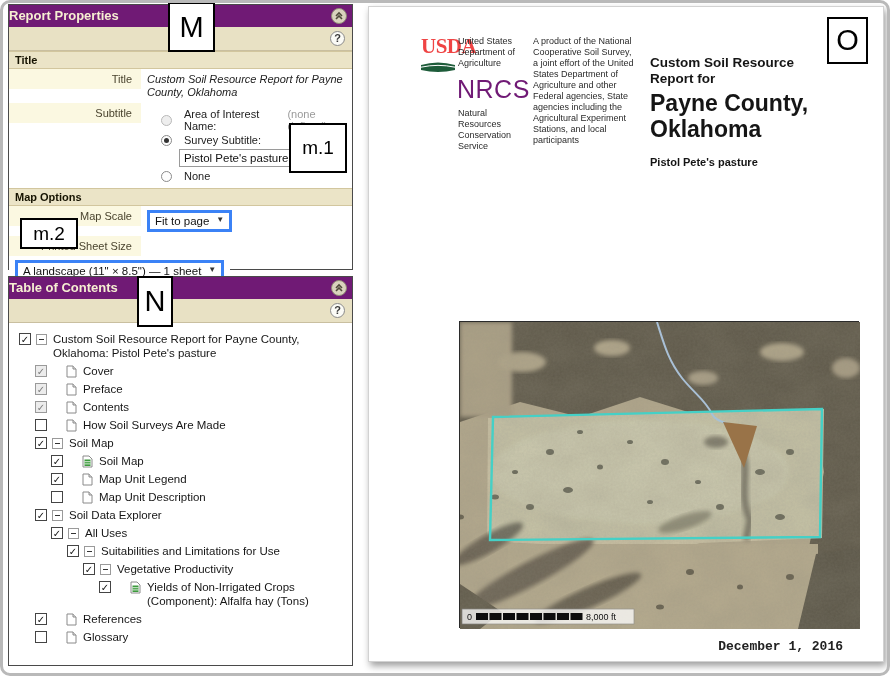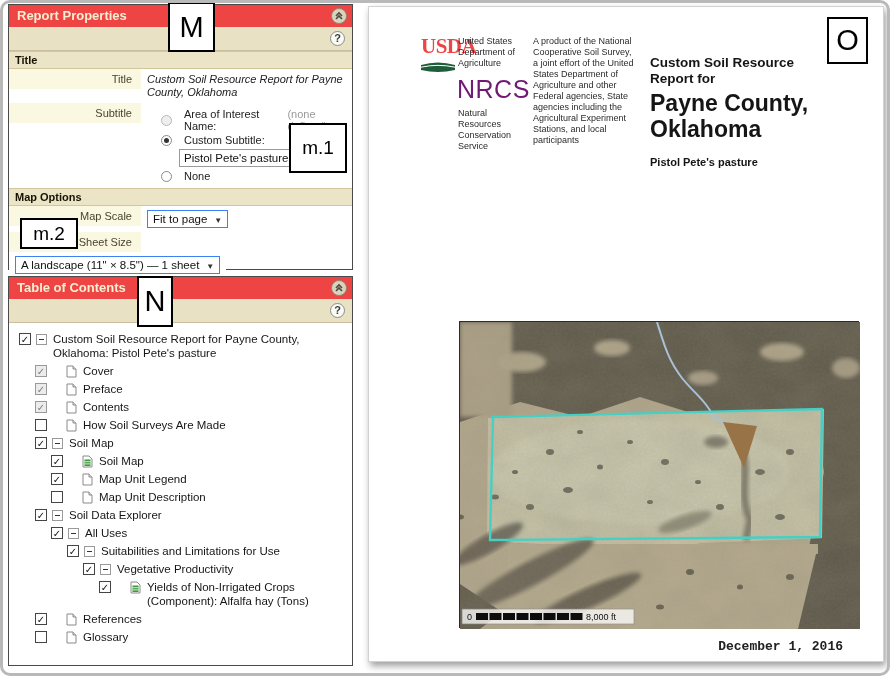--- a/index.html
+++ b/index.html
@@ -4,36 +4,36 @@
 <style>
   html,body{margin:0;padding:0;background:#fff;}
   *{box-sizing:border-box;}
   body{width:890px;height:676px;position:relative;font-family:"Liberation Sans",sans-serif;overflow:hidden;}
   .outer-frame{position:absolute;inset:0;border:3px solid #b9b9b9;border-radius:10px;pointer-events:none;z-index:50;}
 
   
   .panel{position:absolute;background:#fff;border:1px solid #4a4a4a;}
   #rp-panel{left:8px;top:4px;width:345px;height:266px;}
   #toc-panel{left:8px;top:276px;width:345px;height:390px;}
-  .phead{height:22px;background:#ef4444;color:#f6efd2;font-weight:bold;font-size:13px;padding:3px 8px;position:relative;}
+  .phead{height:22px;background:#701a75;color:#f6efd2;font-weight:bold;font-size:13px;padding:3px 0;position:relative;}
   .subbar{height:24px;background:#e8e1c4;border-bottom:1px solid #c9bfa0;position:relative;}
   .chev-btn{position:absolute;right:5px;top:3px;width:16px;height:16px;border-radius:50%;background:#d9d3bd;border:1px solid #8f8a76;display:flex;align-items:center;justify-content:center;cursor:pointer;}
   .help-btn{position:absolute;right:7px;top:4px;width:15px;height:15px;border-radius:50%;background:#fbfbf6;border:1px solid #8a8a8a;color:#3a3a3a;font-size:11px;font-weight:bold;text-align:center;line-height:13px;cursor:pointer;}
 
   .sechead{background:#ebe4c7;border-top:1px solid #d2c69e;border-bottom:1px solid #d2c69e;font-weight:bold;font-size:11px;color:#151200;padding:2px 6px;}
   .frow{display:flex;align-items:flex-start;}
   .flabel{width:132px;flex:none;background:#fbf8e1;text-align:right;padding:4px 9px 4px 4px;font-size:11px;color:#4a442f;min-height:100%;}
   .fval{flex:1;padding:4px 6px;font-size:11px;color:#222;background:#fff;}
   .radio-row{display:flex;align-items:center;gap:12px;margin:1px 0 2px 14px;font-size:11px;color:#222;}
   .radio{width:11px;height:11px;border-radius:50%;border:1px solid #8a8a8a;background:#fdfdfd;flex:none;position:relative;}
   .radio.sel::after{content:"";position:absolute;left:2px;top:2px;width:5px;height:5px;border-radius:50%;background:#333;}
   .radio.dis{border-color:#b9b9b9;background:#eee;}
   .hint{color:#9a9a9a;}
   .tinput{border:1px solid #9a9a9a;padding:2px 4px;font-size:11.5px;width:150px;margin:1px 0 2px 32px;font-family:"Liberation Sans",sans-serif;color:#111;}
-  .selectbox{display:inline-flex;align-items:flex-end;gap:7px;border:1px solid #3b82f6;background:#fff;padding:2px 5px;font-size:11.5px;color:#111;cursor:pointer;}
+  .selectbox{display:inline-flex;align-items:flex-start;gap:7px;border:3px solid #3b82f6;background:#fff;padding:2px 5px;font-size:11.5px;color:#111;cursor:pointer;}
   .selectbox .arrow{font-size:8px;color:#333;}
   .cbx{display:inline-block;width:12px;height:12px;border:1px solid #444;background:#fff;font-size:10px;line-height:11px;text-align:center;color:#111;cursor:pointer;}
 
   
   #toc-tree{padding:7px 4px 4px 0;}
   .trow{display:flex;align-items:flex-start;padding:2px 4px 2px 0;font-size:11.5px;line-height:14px;color:#161616;cursor:default;}
   .cb{width:12px;height:12px;flex:none;border:1px solid #444;background:#fff;font-size:10px;line-height:11px;text-align:center;color:#111;margin-top:1px;cursor:pointer;}
   .cb.dis{border-color:#9a9a9a;background:#ececec;color:#7d7d7d;}
   .tgl{width:11px;height:11px;flex:none;border:1px solid #9a9a9a;background:#fff;margin:2px 0 0 5px;cursor:pointer;}
   .tgl i{display:block;width:5px;height:1px;background:#333;margin:4px auto 0;}
@@ -92,21 +92,21 @@
   <div class="frow" style="min-height:72px;">
     <div class="flabel">Subtitle</div>
     <div class="fval">
       <div class="radio-row">
         <span class="radio dis"></span>
         <span>Area of Interest Name:</span>
         <span class="hint">(none defined)</span>
       </div>
       <div class="radio-row">
         <span class="radio sel"></span>
-        <span>Custom Subtitle:</span>
+        <span>Survey Subtitle:</span>
       </div>
       <input class="tinput" value="Pistol Pete's pasture" style="">
       <div class="radio-row">
         <span class="radio"></span>
         <span>None</span>
       </div>
     </div>
   </div>
 
   <div class="sechead">Map Options</div>

